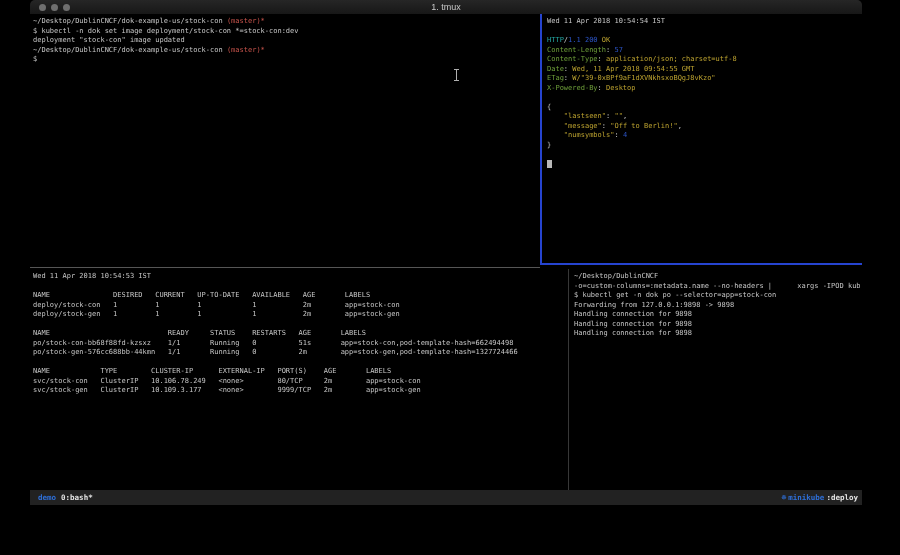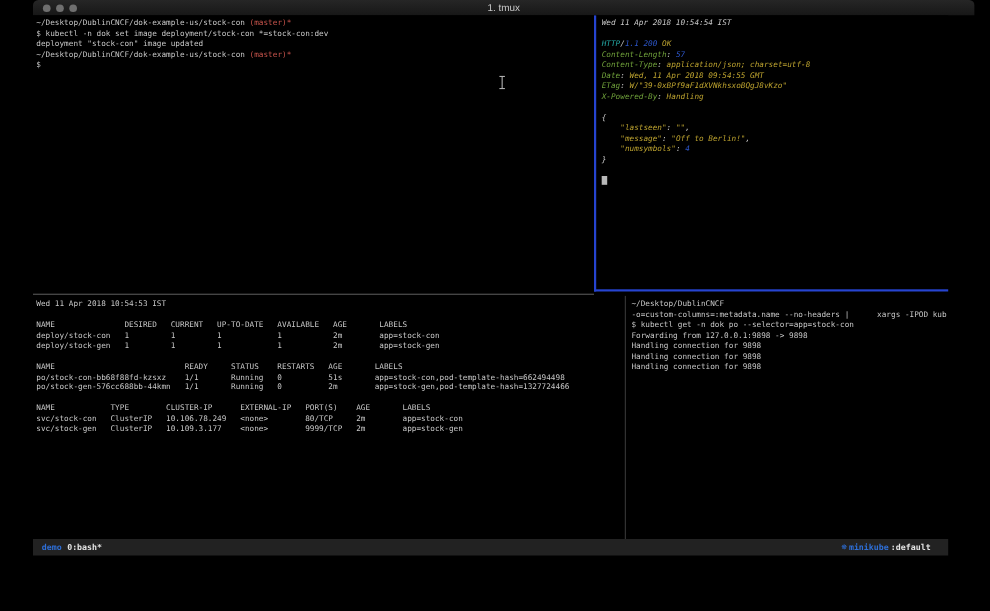--- a/index.html
+++ b/index.html
@@ -1,47 +1,47 @@
 <!DOCTYPE html>
 <html><head>
 <meta charset="utf-8">
 <style>
   html,body{margin:0;padding:0;background:#000;width:900px;height:555px;overflow:hidden;}
   .stage{position:relative;width:900px;height:555px;background:#000;font-family:"DejaVu Sans Mono","Liberation Mono",monospace;}
   .window{position:absolute;left:30px;top:0;width:832px;height:505px;background:#000;border-radius:5px 5px 0 0;}
   
-  .titlebar{position:absolute;left:0;top:0;width:832px;height:14px;background:linear-gradient(#262626,#171717);border-radius:5px 5px 0 0;border-bottom:1px solid #000;padding-left:24px;}
+  .titlebar{position:absolute;left:0;top:0;width:832px;height:14px;background:linear-gradient(#262626,#171717);border-radius:5px 5px 0 0;border-bottom:1px solid #000;}
   .dots{position:absolute;left:9px;top:4px;display:flex;gap:5px;}
   .dot{width:7px;height:7px;border-radius:50%;background:#6f6f6f;display:inline-block;}
   .title{position:absolute;left:0;top:1px;width:100%;text-align:center;color:#c9c9c9;font-family:"Liberation Sans","DejaVu Sans",sans-serif;font-size:9px;line-height:13px;}
   
   .term{position:absolute;left:0;top:14px;width:832px;height:384px;background:#000;}
   .pane{position:absolute;padding:3px 0 0 3px;overflow:hidden;}
   .pane-tl{left:0;top:0;width:508px;height:249px;}
-  .pane-tr{left:514px;top:0;width:318px;height:249px;font-style:italic;}
+  .pane-tr{left:514px;top:0;width:318px;height:249px;}
   .pane-bl{left:0;top:255px;width:536px;height:221px;}
   .pane-br{left:541px;top:255px;width:291px;height:221px;}
   .tline{white-space:pre;font-size:7px;line-height:9.5px;height:9.5px;color:#c7c7c7;}
   .c-fg{color:#c7c7c7;}
   .c-red{color:#c9544c;}
   .c-cyan{color:#23a8a4;}
   .c-blue{color:#2c55c8;}
   .c-green{color:#6fa03a;}
   .c-yellow{color:#bda32f;}
   .block-cursor{display:inline-block;width:4.5px;height:8px;background:#b8b8b8;vertical-align:text-bottom;}
   
   .vline-top{position:absolute;left:510px;top:0;width:2px;height:251px;background:#2644d0;}
   .hline-right{position:absolute;left:510px;top:249px;width:322px;height:2px;background:#2644d0;}
   .hline-left{position:absolute;left:0;top:253px;width:510px;height:1px;background:#565656;}
   .vline-bottom{position:absolute;left:538px;top:255px;width:1px;height:221px;background:#373737;}
   
   .ibeam{position:absolute;left:424px;top:55px;width:5px;height:10px;}
   .ibeam span{display:block;width:100%;height:100%;border-top:1px solid #b0b0b0;border-bottom:1px solid #b0b0b0;background:linear-gradient(#b0b0b0,#b0b0b0) 50% 0/1px 100% no-repeat;}
   
-  .statusbar{position:absolute;left:0;top:490px;width:832px;height:15px;background:#222;display:flex;align-items:center;justify-content:space-between;padding:0 16px 0 8px;box-sizing:border-box;font-size:7.5px;font-weight:bold;}
+  .statusbar{position:absolute;left:0;top:490px;width:832px;height:15px;background:#222;display:flex;align-items:center;justify-content:space-between;padding:0 4px 0 8px;box-sizing:border-box;font-size:7.5px;font-weight:bold;}
   .sb-left{display:flex;gap:5px;align-items:center;}
   .sb-session{color:#2e6fd8;}
   .sb-window{color:#e4e4e4;}
   .sb-right{display:flex;align-items:center;gap:2px;}
   .sb-kubeicon{color:#2e6fd8;font-size:8px;}
   .sb-context{color:#2e6fd8;}
   .sb-ns{color:#e4e4e4;}
 </style>
 </head>
 <body>
@@ -67,21 +67,21 @@
           <div class="tline"><span class="c-fg">$</span></div>
         </div>
       <div class="pane pane-tr">
           <div class="tline"><span class="c-fg">Wed 11 Apr 2018 10:54:54 IST</span></div>
           <div class="tline">&nbsp;</div>
           <div class="tline"><span class="c-cyan">HTTP</span><span class="c-fg">/</span><span class="c-blue">1.1 200</span><span class="c-fg"> </span><span class="c-yellow">OK</span></div>
           <div class="tline"><span class="c-green">Content-Length</span><span class="c-fg">: </span><span class="c-blue">57</span></div>
           <div class="tline"><span class="c-green">Content-Type</span><span class="c-fg">: </span><span class="c-yellow">application/json; charset=utf-8</span></div>
           <div class="tline"><span class="c-green">Date</span><span class="c-fg">: </span><span class="c-yellow">Wed, 11 Apr 2018 09:54:55 GMT</span></div>
           <div class="tline"><span class="c-green">ETag</span><span class="c-fg">: </span><span class="c-yellow">W/"39-0xBPf9aF1dXVNkhsxoBQgJ8vKzo"</span></div>
-          <div class="tline"><span class="c-green">X-Powered-By</span><span class="c-fg">: </span><span class="c-yellow">Handling</span></div>
+          <div class="tline"><span class="c-green">X-Powered-By</span><span class="c-fg">: </span><span class="c-yellow">Desktop</span></div>
           <div class="tline">&nbsp;</div>
           <div class="tline"><span class="c-fg">{</span></div>
           <div class="tline"><span class="c-fg">    </span><span class="c-yellow">"lastseen"</span><span class="c-fg">: </span><span class="c-yellow">""</span><span class="c-fg">,</span></div>
           <div class="tline"><span class="c-fg">    </span><span class="c-yellow">"message"</span><span class="c-fg">: </span><span class="c-yellow">"Off to Berlin!"</span><span class="c-fg">,</span></div>
           <div class="tline"><span class="c-fg">    </span><span class="c-yellow">"numsymbols"</span><span class="c-fg">: </span><span class="c-blue">4</span></div>
           <div class="tline"><span class="c-fg">}</span></div>
           <div class="tline">&nbsp;</div>
           <div class="tline"><span class="block-cursor"></span></div>
         </div>
       <div class="pane pane-bl">
@@ -120,18 +120,18 @@
     </div>
 
     <div class="statusbar">
       <div class="sb-left">
         <span class="sb-session">demo</span>
         <span class="sb-window">0:bash*</span>
       </div>
       <div class="sb-right">
         <span class="sb-kubeicon">☸</span>
         <span class="sb-context">minikube</span>
-          <span class="sb-ns">:default</span>
+          <span class="sb-ns">:deploy</span>
       </div>
     </div>
 
   </div>
 </div>
 
 </body></html>

